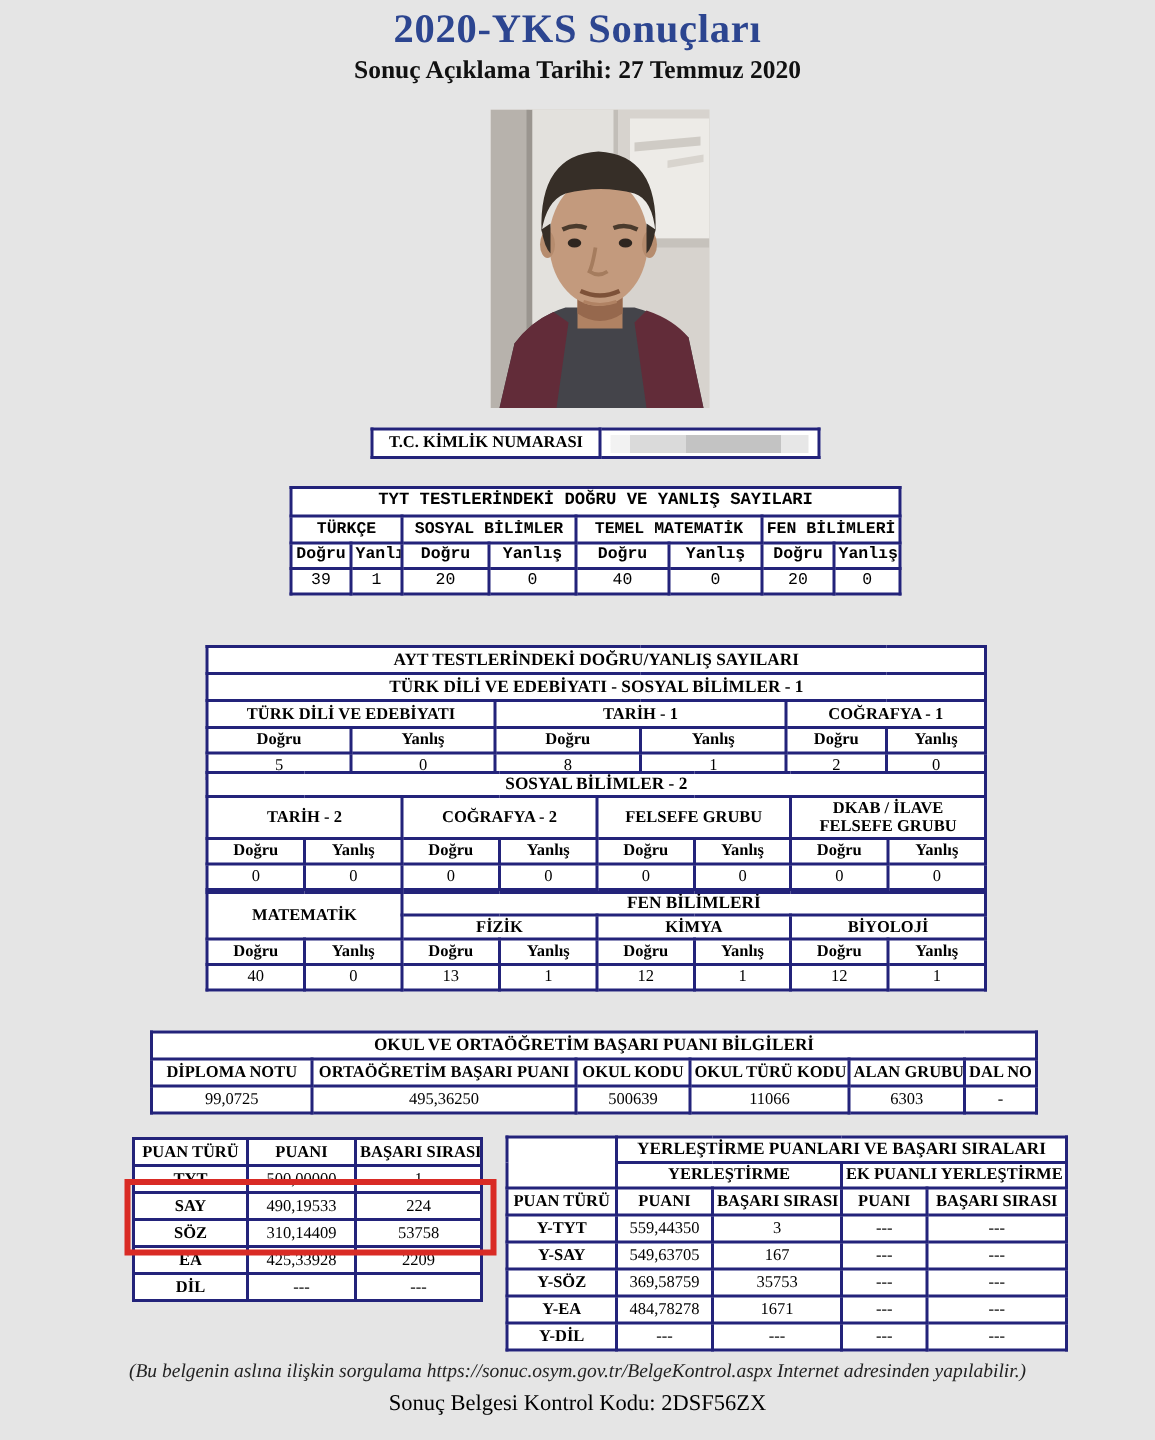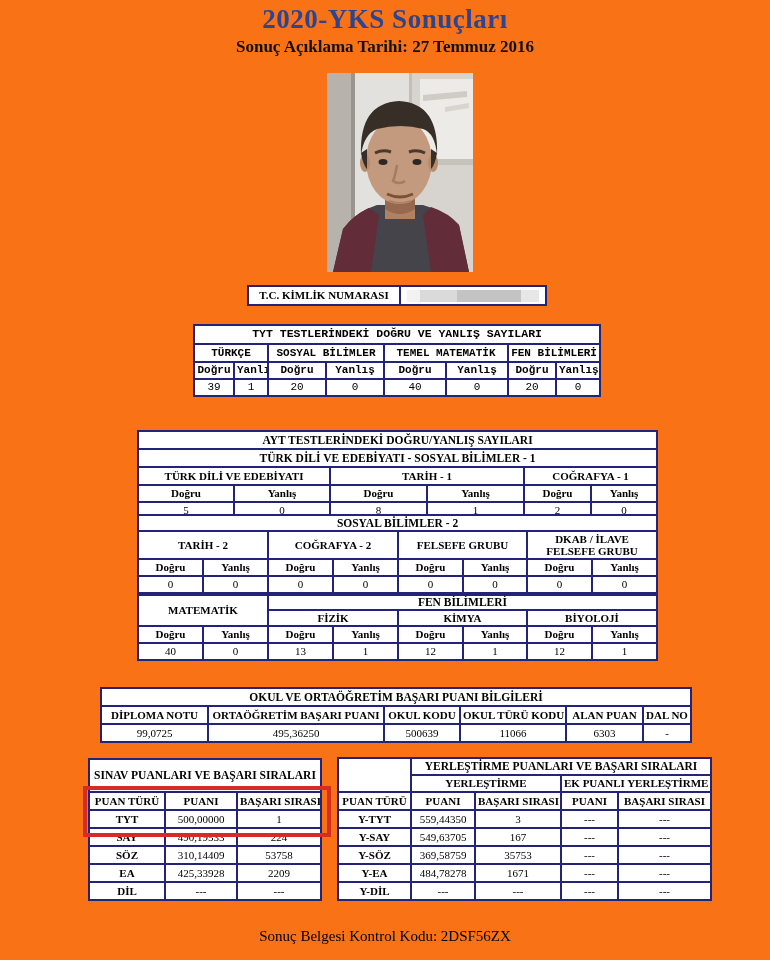--- a/index.html
+++ b/index.html
@@ -1,18 +1,18 @@
 <!DOCTYPE html>
 <html><head>
 <meta charset="utf-8">
 <style>
   html,body { margin:0; padding:0; background:#ffffff; }
   .page {
     position:relative; width:770px; height:960px; margin:0 auto;
-    background:#f97316; font-family:"Liberation Serif", serif; color:#000;
+    background:#e5e5e5; font-family:"Liberation Serif", serif; color:#000;
     overflow:hidden;
   }
   .page-title {
     position:absolute; top:4px; left:0; width:100%; text-align:center;
     font-size:27px; font-weight:bold; color:#2c4590; letter-spacing:0.5px;
   }
   .page-subtitle {
     position:absolute; top:37px; left:0; width:100%; text-align:center;
     font-size:17px; font-weight:bold; color:#111;
   }
@@ -53,21 +53,21 @@
     position:absolute; top:928px; left:0; width:100%; text-align:center;
     font-size:15px; color:#000;
   }
 </style>
 </head>
 <body>
 
 <div class="page">
 
   <div class="page-title">2020-YKS Sonuçları</div>
-  <div class="page-subtitle">Sonuç Açıklama Tarihi: 27 Temmuz 2016</div>
+  <div class="page-subtitle">Sonuç Açıklama Tarihi: 27 Temmuz 2020</div>
 
   <div class="photo-wrap">
     <svg width="146" height="199" viewBox="0 0 146 199">
       <rect x="0" y="0" width="146" height="199" fill="#d7d3ce"></rect>
       <rect x="0" y="0" width="26" height="199" fill="#b7b2ac"></rect>
       <rect x="24" y="0" width="4" height="199" fill="#9a958f"></rect>
       <rect x="28" y="0" width="56" height="199" fill="#e3e1dd"></rect>
       <rect x="82" y="0" width="3" height="199" fill="#c2beb8"></rect>
       <rect x="93" y="6" width="53" height="80" fill="#edebe7"></rect>
       <path d="M96 22 L140 18 L140 24 L96 28 Z" fill="#cfcbc5"></path>
@@ -290,44 +290,41 @@
       </colgroup>
     <tbody>
         <tr>
           <td class="ttl" colspan="6" style="height:16px">OKUL VE ORTAÖĞRETİM BAŞARI PUANI BİLGİLERİ</td>
         </tr>
     <tr>
       <td class="b" style="height:16px">DİPLOMA NOTU</td>
       <td class="b">ORTAÖĞRETİM BAŞARI PUANI</td>
       <td class="b">OKUL KODU</td>
       <td class="b">OKUL TÜRÜ KODU</td>
-      <td class="b">ALAN PUAN</td>
+      <td class="b">ALAN GRUBU</td>
       <td class="b">DAL NO</td>
     </tr>
     <tr>
       <td style="height:16px">99,0725</td>
       <td>495,36250</td>
       <td>500639</td>
       <td>11066</td>
       <td>6303</td>
       <td>-</td>
     </tr>
   </tbody>
     </table>
 
   <table class="sinav-table">
     <colgroup>
         <col style="width:76px">
         <col style="width:72px">
         <col style="width:84px">
       </colgroup>
     <tbody>
-        <tr>
-          <td class="ttl" colspan="3" style="height:31px">SINAV PUANLARI VE BAŞARI SIRALARI</td>
-        </tr>
     <tr>
       <td class="b" style="height:16px">PUAN TÜRÜ</td>
       <td class="b">PUANI</td>
       <td class="b">BAŞARI SIRASI</td>
     </tr>
     <tr>
       <td class="b" style="height:16px">TYT</td>
       <td>500,00000</td>
       <td>1</td>
     </tr>
@@ -411,15 +408,16 @@
     <tr>
       <td class="b" style="height:16px">Y-DİL</td>
       <td>---</td>
       <td>---</td>
       <td>---</td>
       <td>---</td>
     </tr>
   </tbody>
     </table>
 
+  <div class="footer-note">(Bu belgenin aslına ilişkin sorgulama https://sonuc.osym.gov.tr/BelgeKontrol.aspx Internet adresinden yapılabilir.)</div>
   <div class="control-code">Sonuç Belgesi Kontrol Kodu: 2DSF56ZX</div>
 
 </div>
 
 </body></html>

